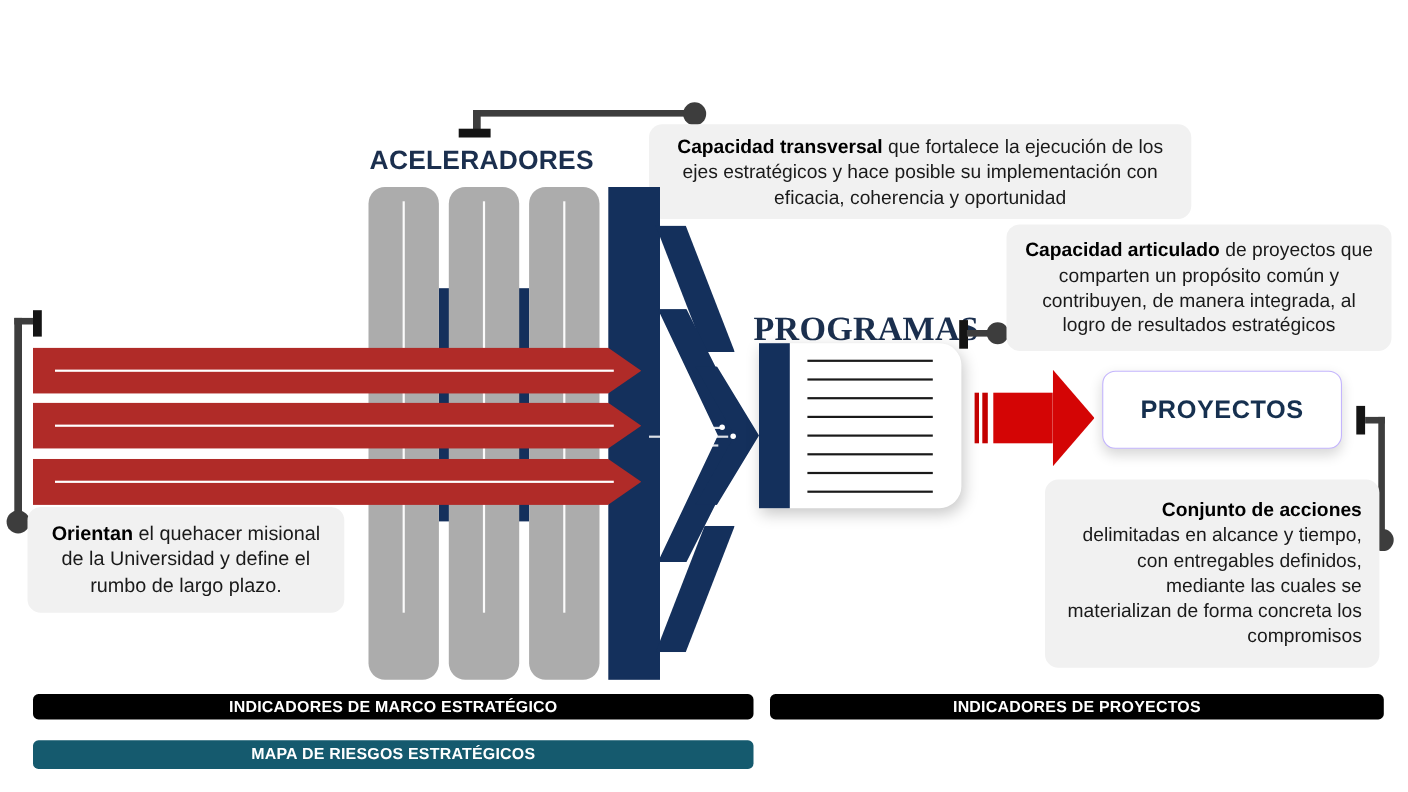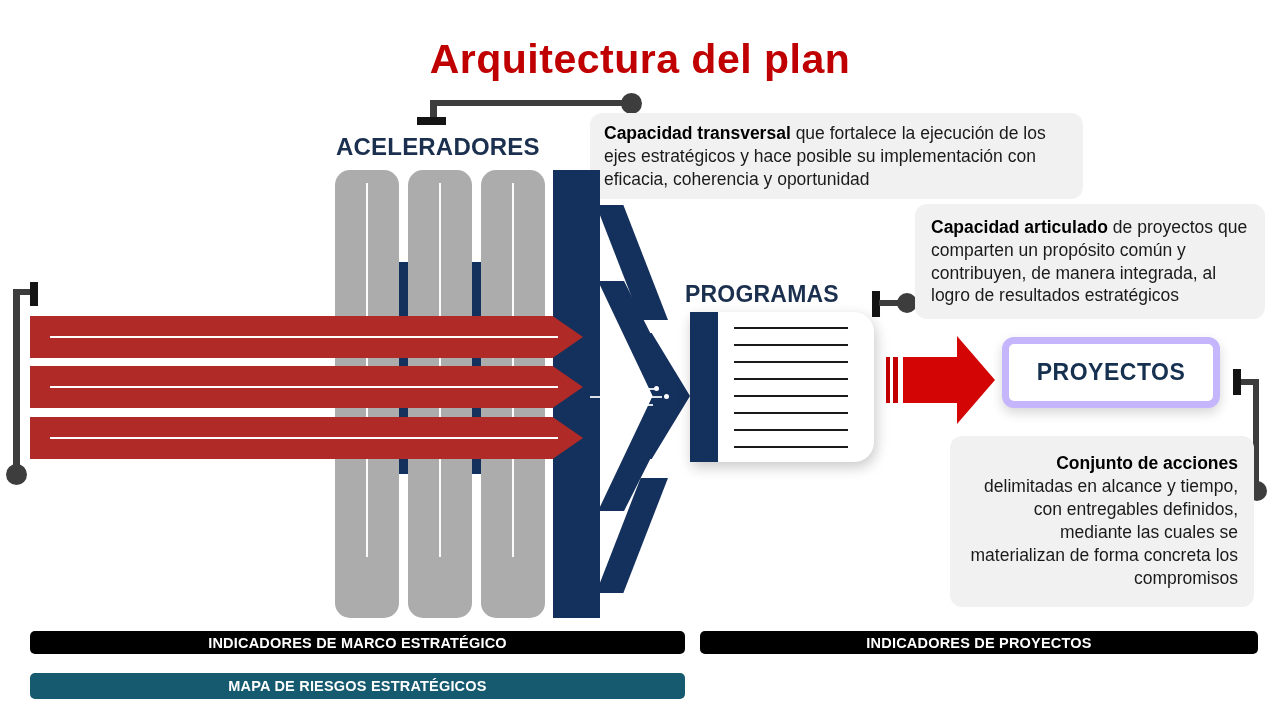--- a/index.html
+++ b/index.html
@@ -5,21 +5,21 @@
   * { margin: 0; padding: 0; box-sizing: border-box; }
   html, body { background: #ffffff; }
   body { font-family: "Liberation Sans", sans-serif; }
   #canvas {
     position: relative;
     width: 1280px;
     height: 720px;
     background: #ffffff;
     overflow: hidden;
   }
-  .abs { position: absolute; }
+  .abs { position: absolute; text-align: center; }
 
   
   .title {
     left: 0; right: 0; top: 36px;
     text-align: center;
     font-size: 41px;
     font-weight: 800;
     color: #C00000;
     letter-spacing: 0.5px;
   }
@@ -104,21 +104,21 @@
   .arrow-head {
     background: #D40505;
     clip-path: polygon(0 0, 100% 50%, 0 100%);
     z-index: 4;
   }
 
   
   .proj-card {
     left: 1002px; top: 337px; width: 218px; height: 71px;
     background: #ffffff;
-    border: 7px solid #c4b5fd;
+    border: 1px solid #c4b5fd;
     border-radius: 12px;
     box-shadow: 0 5px 12px rgba(0,0,0,0.16);
     display: flex; align-items: center; justify-content: center;
     z-index: 4;
   }
   .proj-card span {
     color: #16304F; font-weight: 700; font-size: 23px; letter-spacing: 0.5px;
   }
 
   
@@ -135,21 +135,20 @@
 
   .trace-w { background: rgba(255,255,255,0.85); z-index: 2; }
   .trace-n { background: #14305C; z-index: 2; }
   .dot-w { background: #ffffff; border-radius: 50%; z-index: 2; }
 </style>
 </head>
 <body>
 
 <div id="canvas">
 
-  <div class="abs title">Arquitectura del plan</div>
 
   <div>
     <div class="abs conn" style="left:433px; top:100px; width:198px; height:6px;"></div>
     <div class="abs conn" style="left:430px; top:100px; width:7px;  height:20px;"></div>
     <div class="abs conn-cap" style="left:417px; top:117px; width:29px; height:8px;"></div>
     <div class="abs conn-dot" style="left:621px; top:93px;  width:21px; height:21px;"></div>
   </div>
 
   <div class="abs sec-label" style="left:336px; top:133px;">ACELERADORES</div>
 
@@ -198,22 +197,25 @@
   <div class="abs red-arrow-bar" style="top:316px;">
       <div class="white-line"></div>
     </div>
   <div class="abs red-arrow-bar" style="top:366px;">
       <div class="white-line"></div>
     </div>
   <div class="abs red-arrow-bar" style="top:417px;">
       <div class="white-line"></div>
     </div>
 
-
-  <div class="abs sec-label" style="left:685px; top:281px; font-size:23px;">PROGRAMAS</div>
+  <div class="abs note" style="left:25px; top:461px; width:288px; padding:13px 16px; font-size:18px;">
+    <b>Orientan</b><span> el quehacer misional de la Universidad y define el rumbo de largo plazo.</span>
+  </div>
+
+  <div class="abs sec-label" style="left:685px; top:281px; font-size:31px;font-family:Liberation Serif, serif;">PROGRAMAS</div>
 
   <div>
     <div class="abs conn-cap" style="left:872px; top:291px; width:8px;  height:26px;"></div>
     <div class="abs conn" style="left:879px; top:300px; width:22px; height:6px;"></div>
     <div class="abs conn-dot" style="left:897px; top:293px; width:20px; height:20px;"></div>
   </div>
 
   <div class="abs note" style="left:915px; top:204px; width:350px; padding:12px 16px;">
     <b>Capacidad articulado</b><span> de proyectos que comparten un propósito común y contribuyen, de manera integrada, al logro de resultados estratégicos</span>
   </div>

